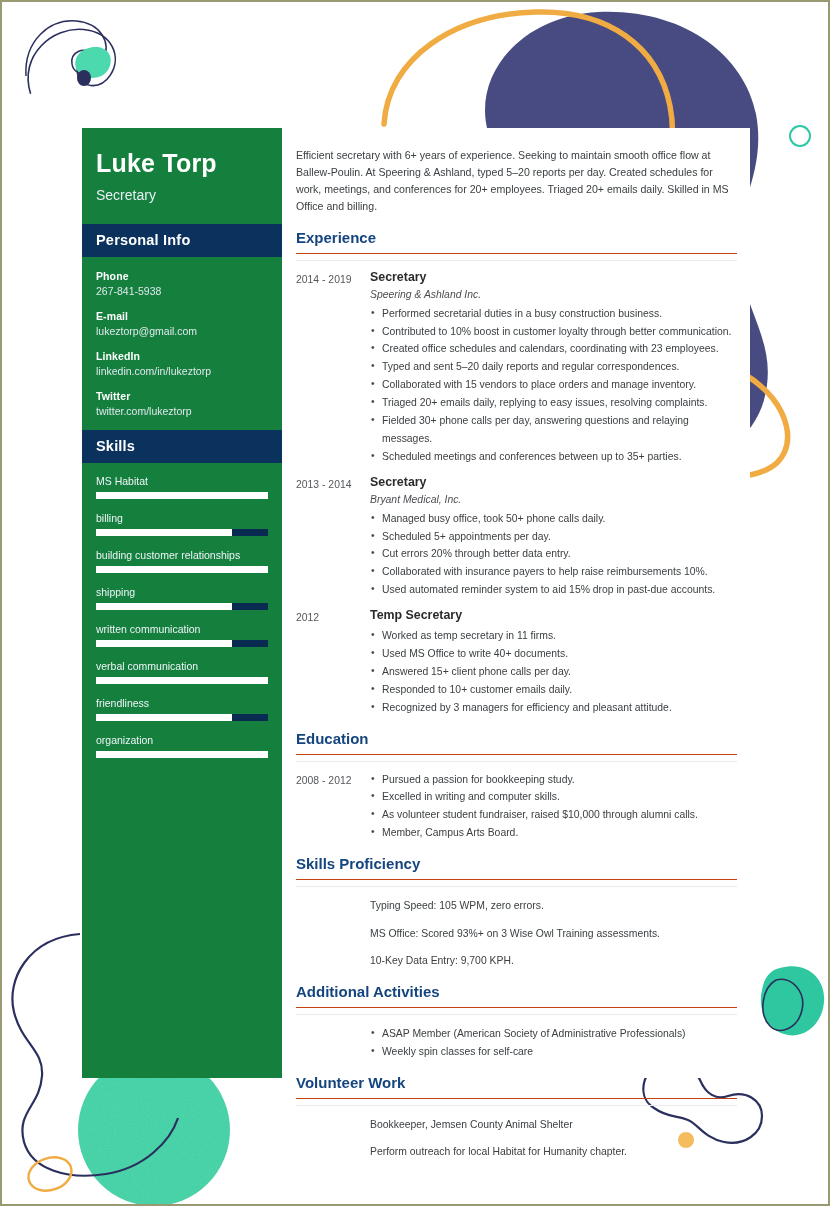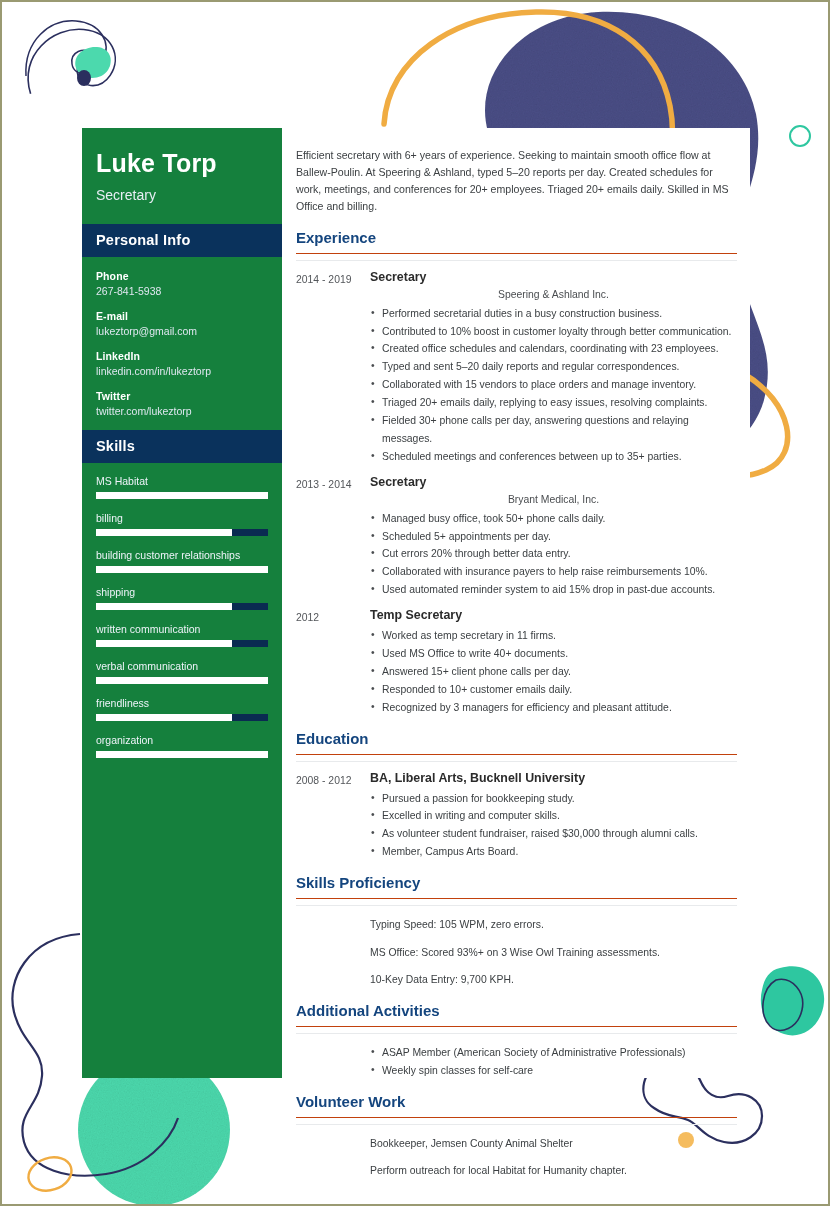--- a/index.html
+++ b/index.html
@@ -111,22 +111,22 @@
     flex: 0 0 74px;
     font-size: 10.4px; color: #53565a;
     line-height: 1.65; padding-top: 1px;
   }
   .entry-body { flex: 1 1 auto; min-width: 0; }
   .entry-role {
     font-size: 12.4px; font-weight: bold;
     color: #2b2b2b; margin: 0 0 5px 0;
   }
   .entry-org {
-    font-size: 10.4px; 
-    color: #4a4d50; margin: 0 0 5px 0; text-align: center;
+    font-size: 10.4px; font-style: italic;
+    color: #4a4d50; margin: 0 0 5px 0;
   }
   ul.bullets { margin: 0; padding: 0; list-style: none; }
   ul.bullets li {
     font-size: 10.4px; color: #3c4043;
     line-height: 1.72;
     padding-left: 12px; position: relative;
   }
   ul.bullets li::before {
     content: "•"; position: absolute;
     left: 1px; top: -1px; color: #4a4d50;
@@ -334,25 +334,24 @@
           </div>
       </section>
 
       <section class="section">
         <h2 class="section-title">Education</h2>
         <div class="section-rule"></div>
         <div id="education-entries">
             <div class="entry">
               <div class="entry-date">2008 - 2012</div>
               <div class="entry-body">
-                <div class="entry-role">BA, Liberal Arts, Bucknell University</div>
                 <ul class="bullets">
                   <li>Pursued a passion for bookkeeping study.</li>
                   <li>Excelled in writing and computer skills.</li>
-                  <li>As volunteer student fundraiser, raised $30,000 through alumni calls.</li>
+                  <li>As volunteer student fundraiser, raised $10,000 through alumni calls.</li>
                   <li>Member, Campus Arts Board.</li>
                 </ul>
               </div>
             </div>
           </div>
       </section>
 
       <section class="section">
         <h2 class="section-title">Skills Proficiency</h2>
         <div class="section-rule"></div>

